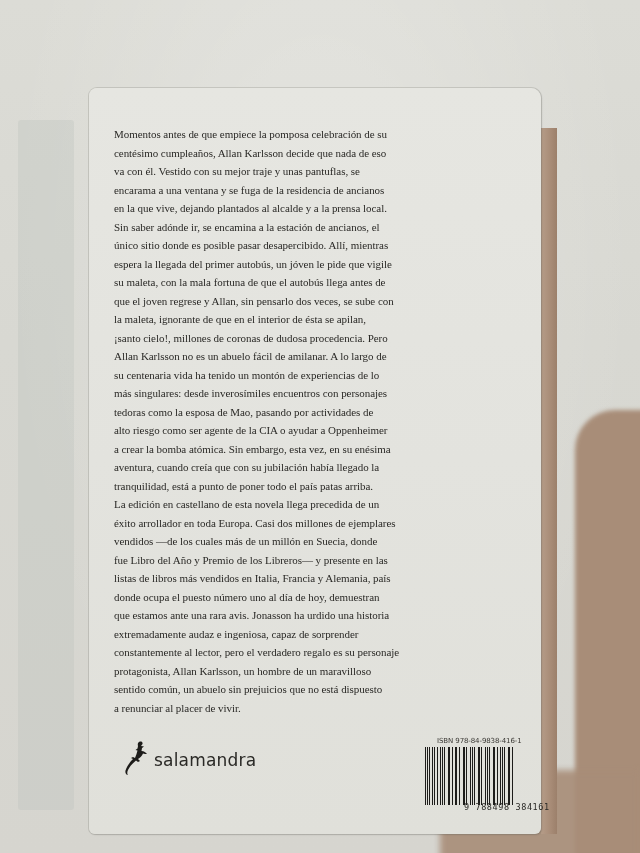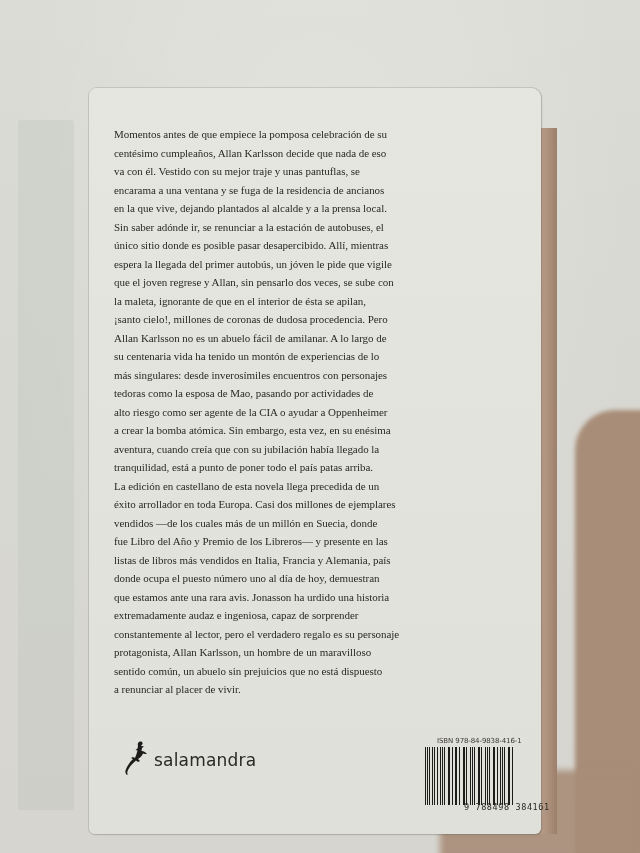--- a/index.html
+++ b/index.html
@@ -149,23 +149,24 @@
 <div class="shadow-bottom"></div>
 <div class="spine"></div>
 
 <div class="cover">
   <div class="cover-text" id="blurb">
       <span class="line">Momentos antes de que empiece la pomposa celebración de su</span>
       <span class="line">centésimo cumpleaños, Allan Karlsson decide que nada de eso</span>
       <span class="line">va con él. Vestido con su mejor traje y unas pantuflas, se</span>
       <span class="line">encarama a una ventana y se fuga de la residencia de ancianos</span>
       <span class="line">en la que vive, dejando plantados al alcalde y a la prensa local.</span>
-      <span class="line">Sin saber adónde ir, se renunciar a la estación de autobuses, el</span>
+      <span class="line">Sin saber adónde ir, se encamina a la estación de ancianos, el</span>
       <span class="line">único sitio donde es posible pasar desapercibido. Allí, mientras</span>
       <span class="line">espera la llegada del primer autobús, un jóven le pide que vigile</span>
+      <span class="line">su maleta, con la mala fortuna de que el autobús llega antes de</span>
       <span class="line">que el joven regrese y Allan, sin pensarlo dos veces, se sube con</span>
       <span class="line">la maleta, ignorante de que en el interior de ésta se apilan,</span>
       <span class="line">¡santo cielo!, millones de coronas de dudosa procedencia. Pero</span>
       <span class="line">Allan Karlsson no es un abuelo fácil de amilanar. A lo largo de</span>
       <span class="line">su centenaria vida ha tenido un montón de experiencias de lo</span>
       <span class="line">más singulares: desde inverosímiles encuentros con personajes</span>
       <span class="line">tedoras como la esposa de Mao, pasando por actividades de</span>
       <span class="line">alto riesgo como ser agente de la CIA o ayudar a Oppenheimer</span>
       <span class="line">a crear la bomba atómica. Sin embargo, esta vez, en su enésima</span>
       <span class="line">aventura, cuando creía que con su jubilación había llegado la</span>

